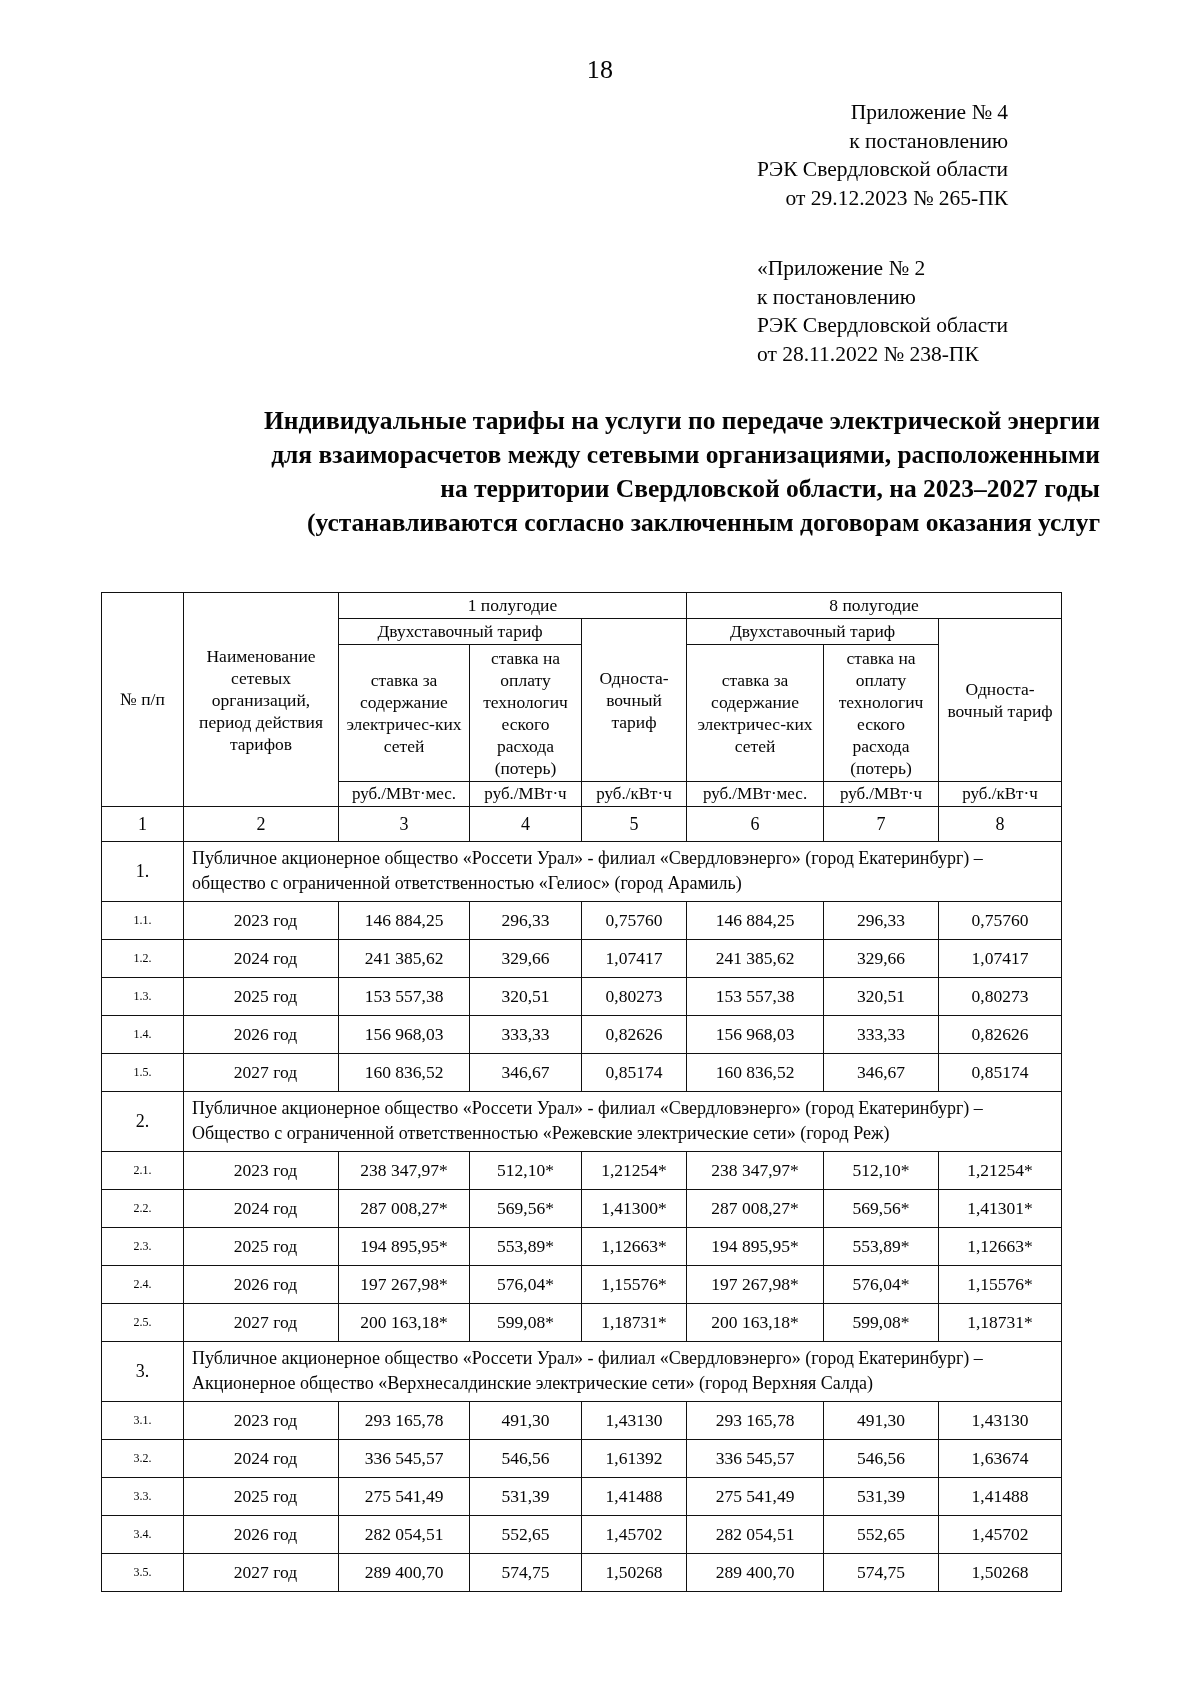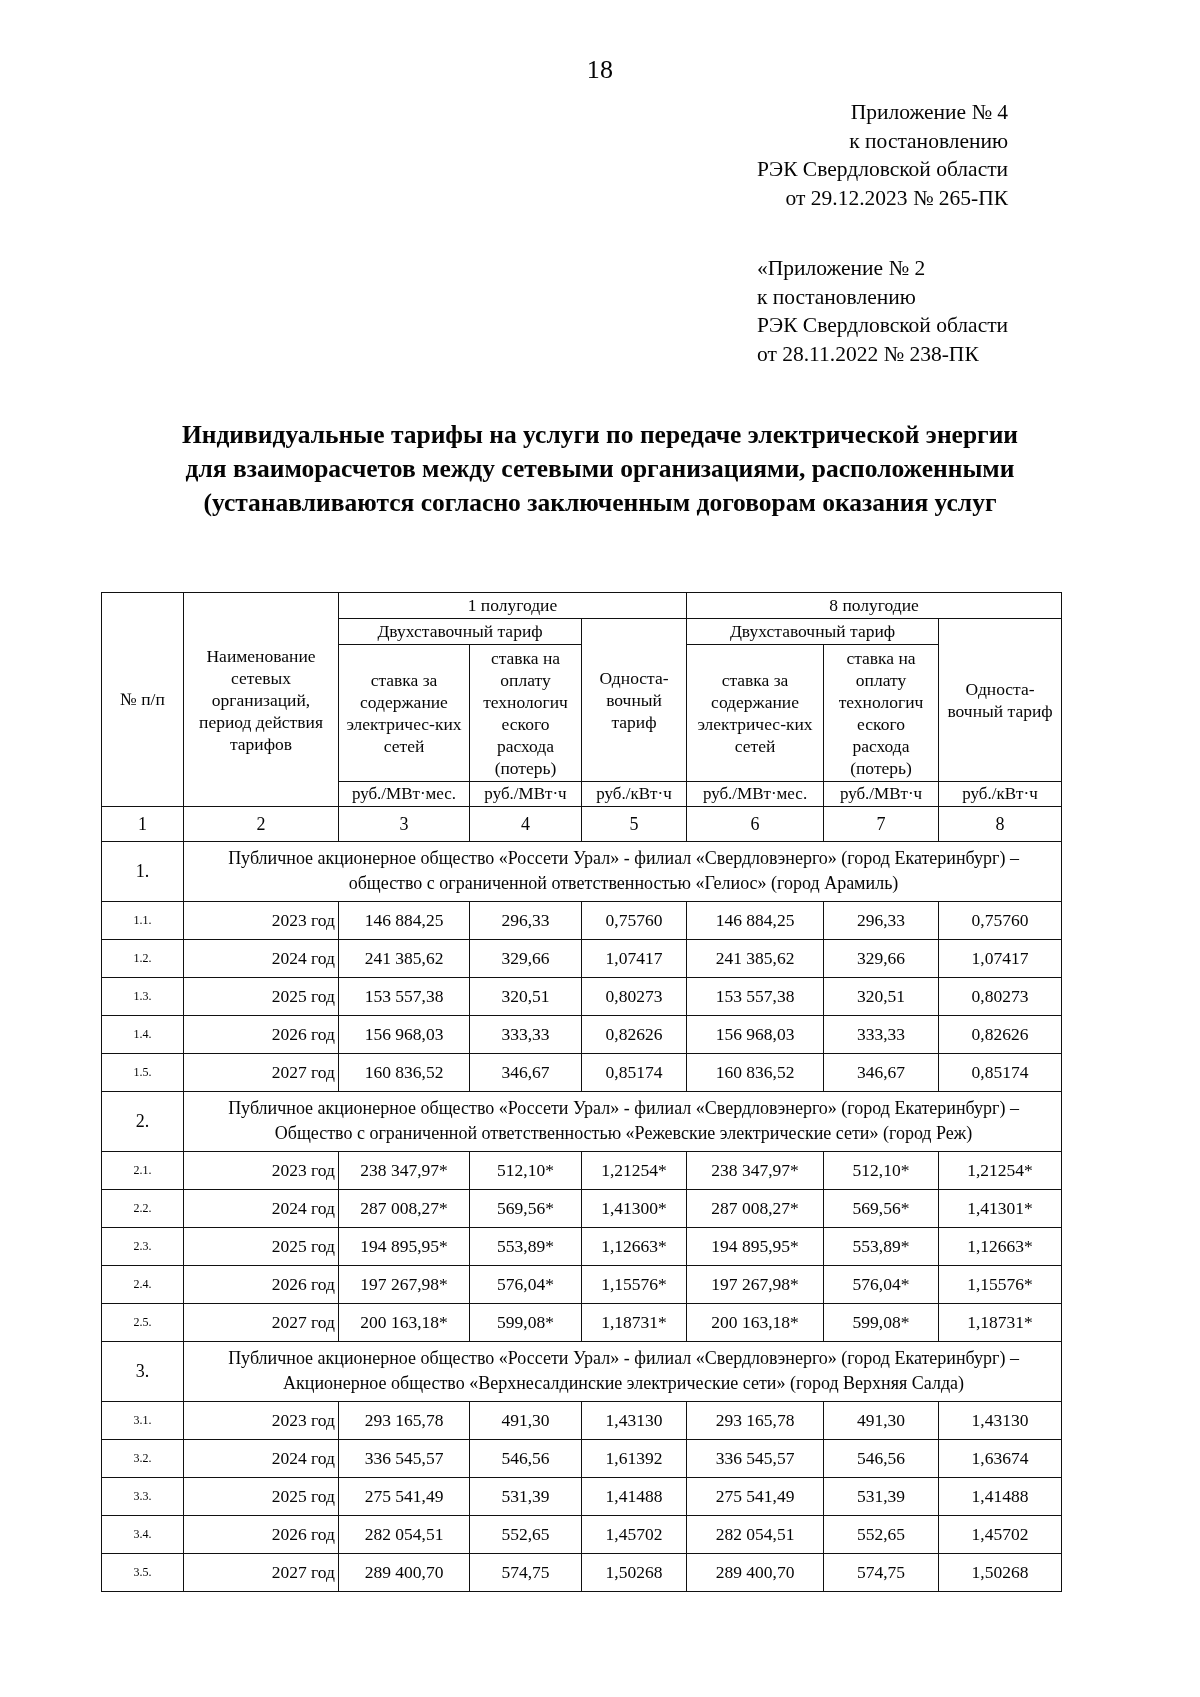--- a/index.html
+++ b/index.html
@@ -41,24 +41,24 @@
     line-height: 28.5px;
     white-space: nowrap;
   }
   .header-block.first { top: 98px; text-align: right; }
   .header-block.second { top: 254px; }
   .header-line { display: block; }
 
   
   .doc-title {
     position: absolute;
-    top: 418px;
+    top: 404px;
     left: 100px;
     width: 1000px;
-    text-align: center;
+    text-align: right;
     font-weight: bold;
     font-size: 25.5px;
     line-height: 34px;
   }
   .doc-title .tline { display: block; }
 
   
   .tbl-wrap {
     position: absolute;
     top: 592px;
@@ -77,24 +77,24 @@
     padding: 2px 3px;
     text-align: center;
     vertical-align: middle;
     font-weight: normal;
   }
   .hdr-mid { line-height: 22px; }
   .units-cell { font-size: 17px; line-height: 20px; }
   .colnum td { height: 30px; font-size: 18px; }
   .data-row td { height: 33px; }
   .data-row td.idx { font-size: 12px; }
-  .data-row td.yr { text-align: right; padding-left: 12px; font-size: 17.5px; }
+  .data-row td.yr { text-align: center; padding-left: 12px; font-size: 17.5px; }
   .group-row td.grp-idx { font-size: 18px; }
   .group-row td.grp-txt {
-    text-align: center;
+    text-align: left;
     padding: 4px 6px 5px 8px;
     line-height: 25px;
     font-size: 18px;
   }
   .grp-txt .gl { display: block; white-space: nowrap; }
   .vcell { font-size: 17.5px; }
 </style>
 </head>
 <body>
 
@@ -112,20 +112,21 @@
   <div class="header-block second">
     <span class="header-line">«Приложение № 2</span>
     <span class="header-line">к постановлению</span>
     <span class="header-line">РЭК Свердловской области</span>
     <span class="header-line">от 28.11.2022 № 238-ПК</span>
   </div>
 
   <div class="doc-title">
     <span class="tline">Индивидуальные тарифы на услуги по передаче электрической энергии</span>
     <span class="tline">для взаиморасчетов между сетевыми организациями, расположенными</span>
+    <span class="tline">на территории Свердловской области, на 2023–2027 годы</span>
     <span class="tline">(устанавливаются согласно заключенным договорам оказания услуг</span>
   </div>
 
   <div class="tbl-wrap">
   <table class="tariff">
     <colgroup>
       <col style="width:82px">
       <col style="width:155px">
       <col style="width:131px">
       <col style="width:112px">

